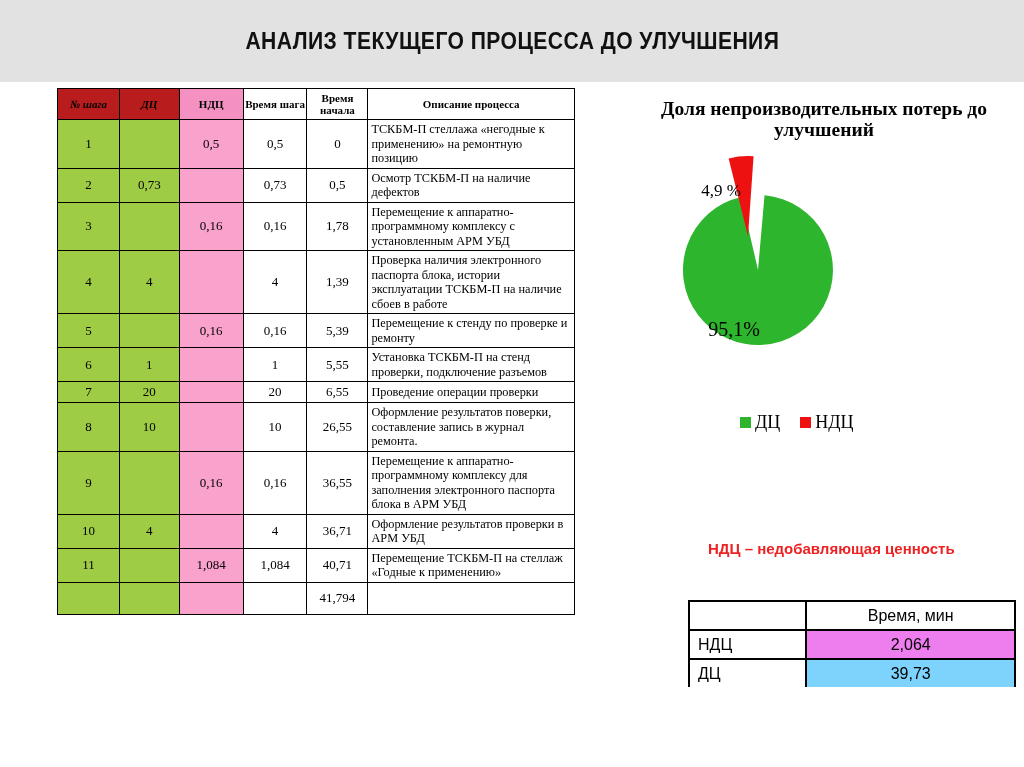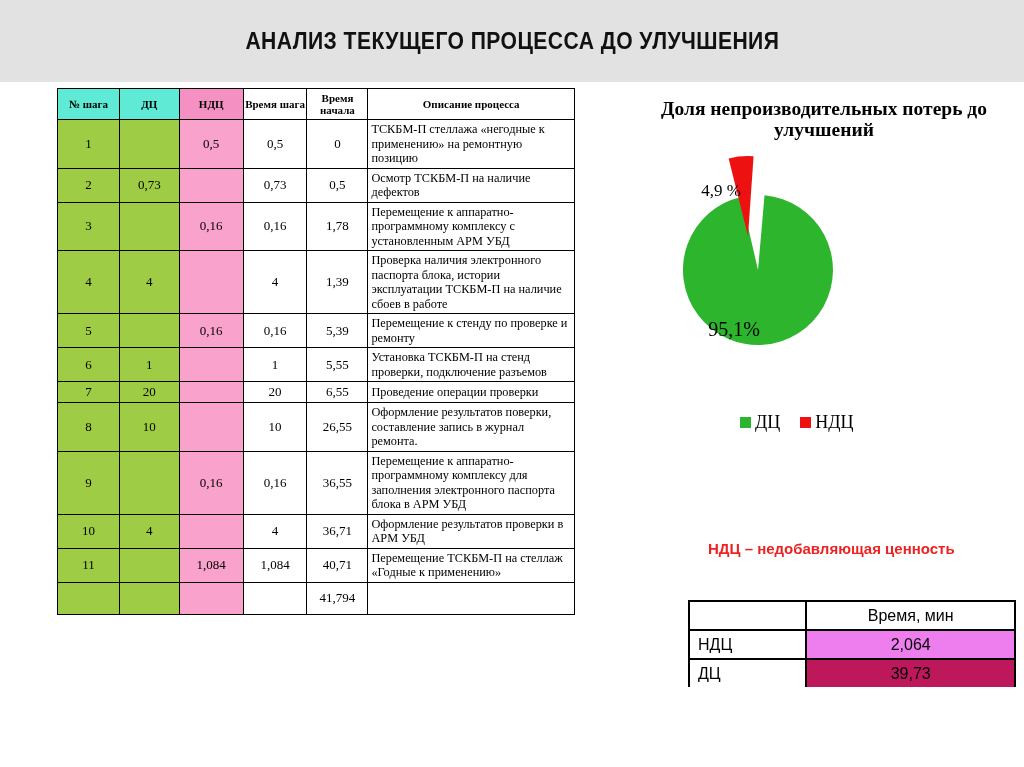--- a/index.html
+++ b/index.html
@@ -23,21 +23,21 @@
   
   .process-table { position:absolute; left:57px; top:88px; width:518px;
     border-collapse:collapse; font-family:"Liberation Serif", serif; color:#000; }
   .process-table td, .process-table th { border:1px solid #000; vertical-align:middle; }
   .process-table th { font-size:11px; font-weight:bold; text-align:center; padding:3px 1px; }
   .process-table td { font-size:13px; text-align:center; padding:2px 2px; }
   .process-table td.cell-desc { font-size:12.3px; text-align:left; line-height:1.18; padding:2px 3px; }
   .col-step { width:62px; } .col-dc { width:60px; } .col-ndc { width:64px; }
   .col-stime { width:64px; } .col-btime { width:61px; } .col-desc { width:207px; }
   .bg-green { background:#9fcc45; }
-  .bg-green-h { background:#5eead4; }
+  .bg-green-h { background:#b91c1c;font-style:italic; }
   .bg-pink { background:#f9a2cc; }
   .bg-pink-h { background:#f591c2; }
   .total-row td { height:32px; }
   .nowrap { white-space:nowrap; }
 
   
   .chart-title { position:absolute; left:633px; top:98px; width:382px; text-align:center;
     font-family:"Liberation Serif", serif; font-weight:bold; font-size:19.5px; line-height:1.1; color:#000; }
   .pie-svg { position:absolute; left:658px; top:150px; }
   .pie-label { font-family:"Liberation Serif", serif; fill:#000; }
@@ -207,21 +207,21 @@
         <th class="value-cell" style="font-weight:normal;">Время, мин</th>
       </tr>
     </thead>
     <tbody id="summary-body">
         <tr>
           <td class="label-cell">НДЦ</td>
           <td class="value-cell" style="background: rgb(238, 125, 238);">2,064</td>
         </tr>
         <tr>
           <td class="label-cell">ДЦ</td>
-          <td class="value-cell" style="background: #be185d;">39,73</td>
+          <td class="value-cell" style="background: #7dd3fc;">39,73</td>
         </tr>
         <tr>
           <td class="label-cell">Итого</td>
           <td class="value-cell" style="background: rgb(255, 255, 255);">41,794</td>
         </tr>
       </tbody>
   </table>
 
   <div class="footer-band">
     <span class="rzd-logo">РЖД</span>

